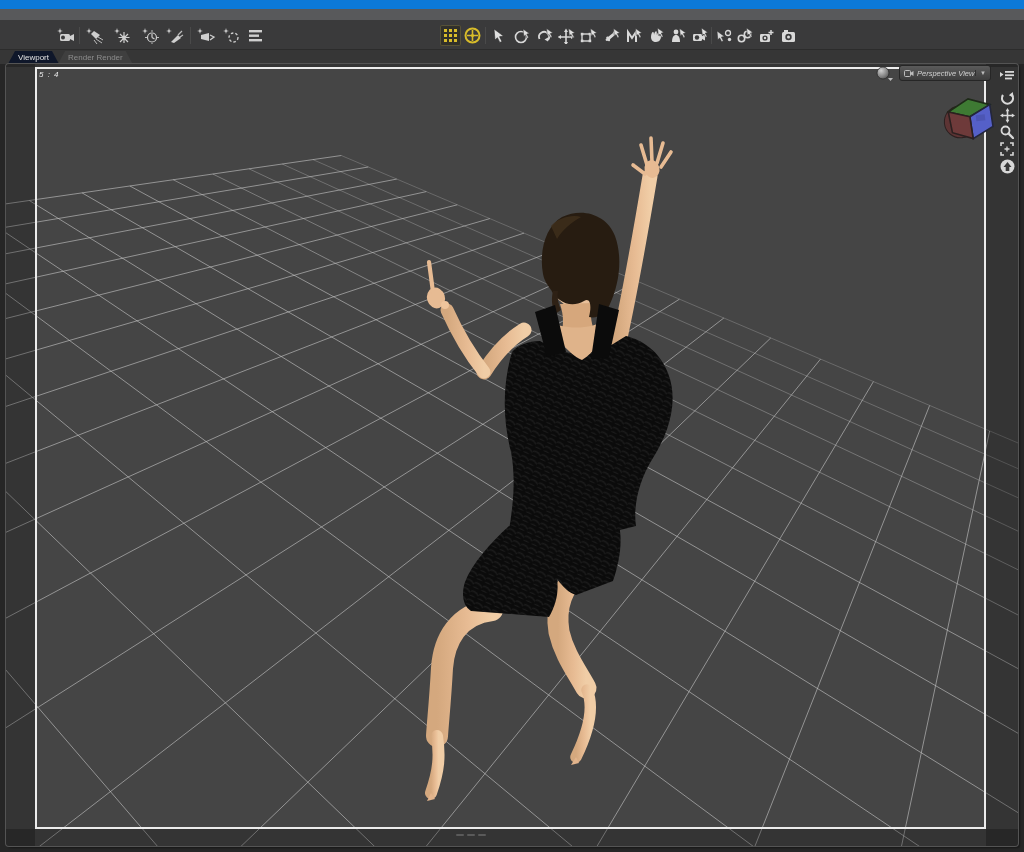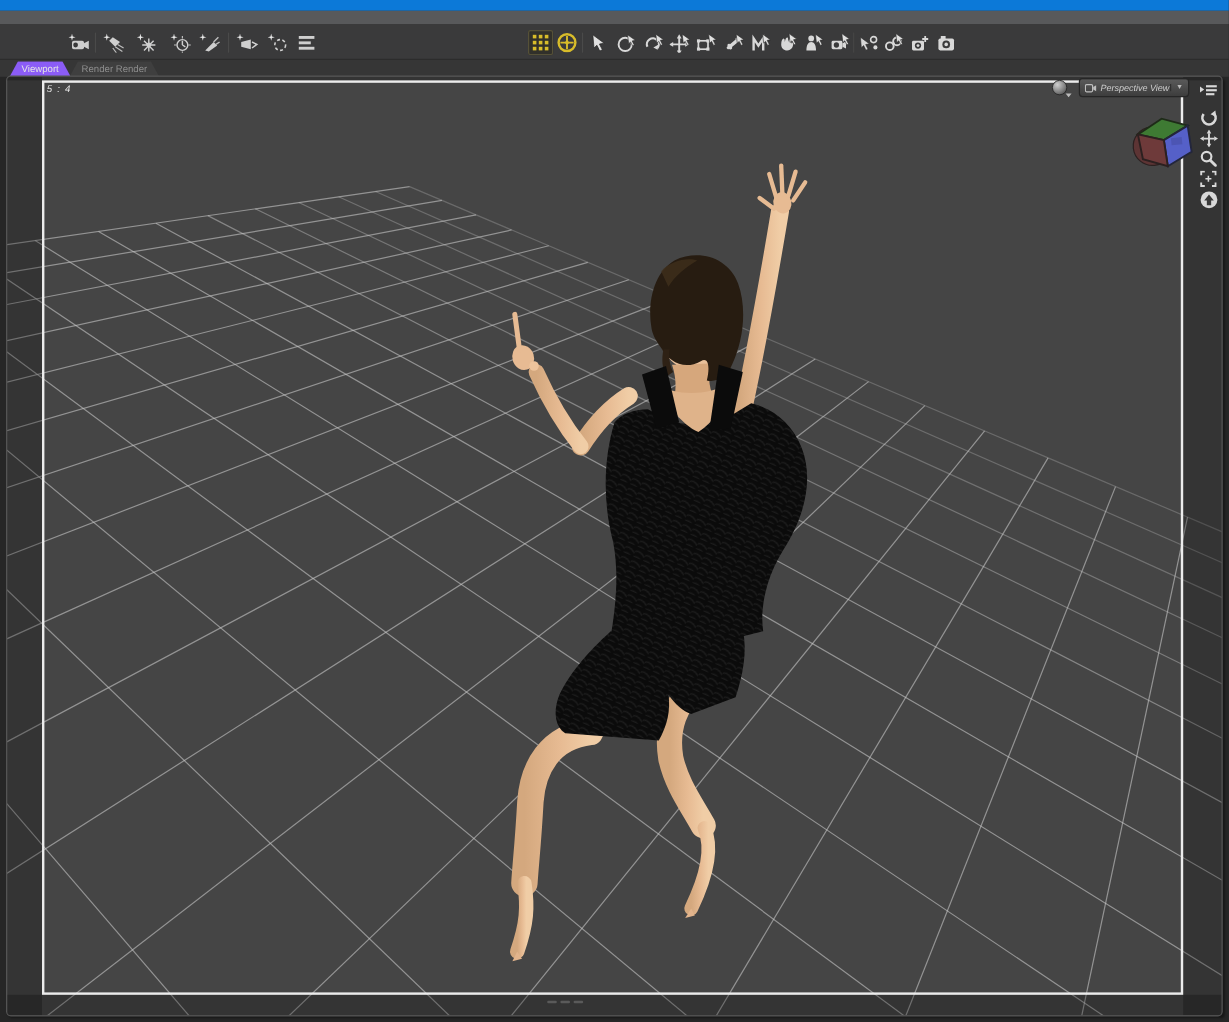--- a/index.html
+++ b/index.html
@@ -18,21 +18,21 @@
     align-items:center; justify-content:center; border-radius:2px; }
   .ti svg { display:block; }
   .ti.pressed { background:#31302a; box-shadow:inset 0 0 0 1px #565138; }
   .tsep { position:absolute; top:7px; width:1px; height:17px; background:#2e2e2e;
     border-right:1px solid #4a4a4a; }
 
   
   #tab-bar { left:0; top:50px; width:1024px; height:14px; background:#363636; }
   .tab { position:absolute; top:1px; height:13px; font-size:8px; line-height:13px;
     padding:0 10px; clip-path:polygon(7px 0, calc(100% - 7px) 0, 100% 100%, 0 100%); }
-  .tab.active { background:#8b5cf6; color:#e4e4e4; }
+  .tab.active { background:#0f172a; color:#e4e4e4; }
   .tab.inactive { background:#3f3f3f; color:#8d8d8d; }
 
   
   #pane { left:6px; top:64px; width:1012px; height:782px; background:#454545;
     border-radius:3px; box-shadow:0 0 0 1px #545454, 2px 2px 2px rgba(0,0,0,.4); overflow:hidden;font-style:italic; }
   #grid-svg, #figure-svg { position:absolute; left:0; top:0; }
   .dim { background:rgba(0,0,0,.24); }
   #aspect-frame { left:29px; top:3px; width:951px; height:762px;
     border:2px solid #ececec; }
   #aspect-label { left:33px; top:6px; font-size:8px; color:#e9e9e9; letter-spacing:1px; }

